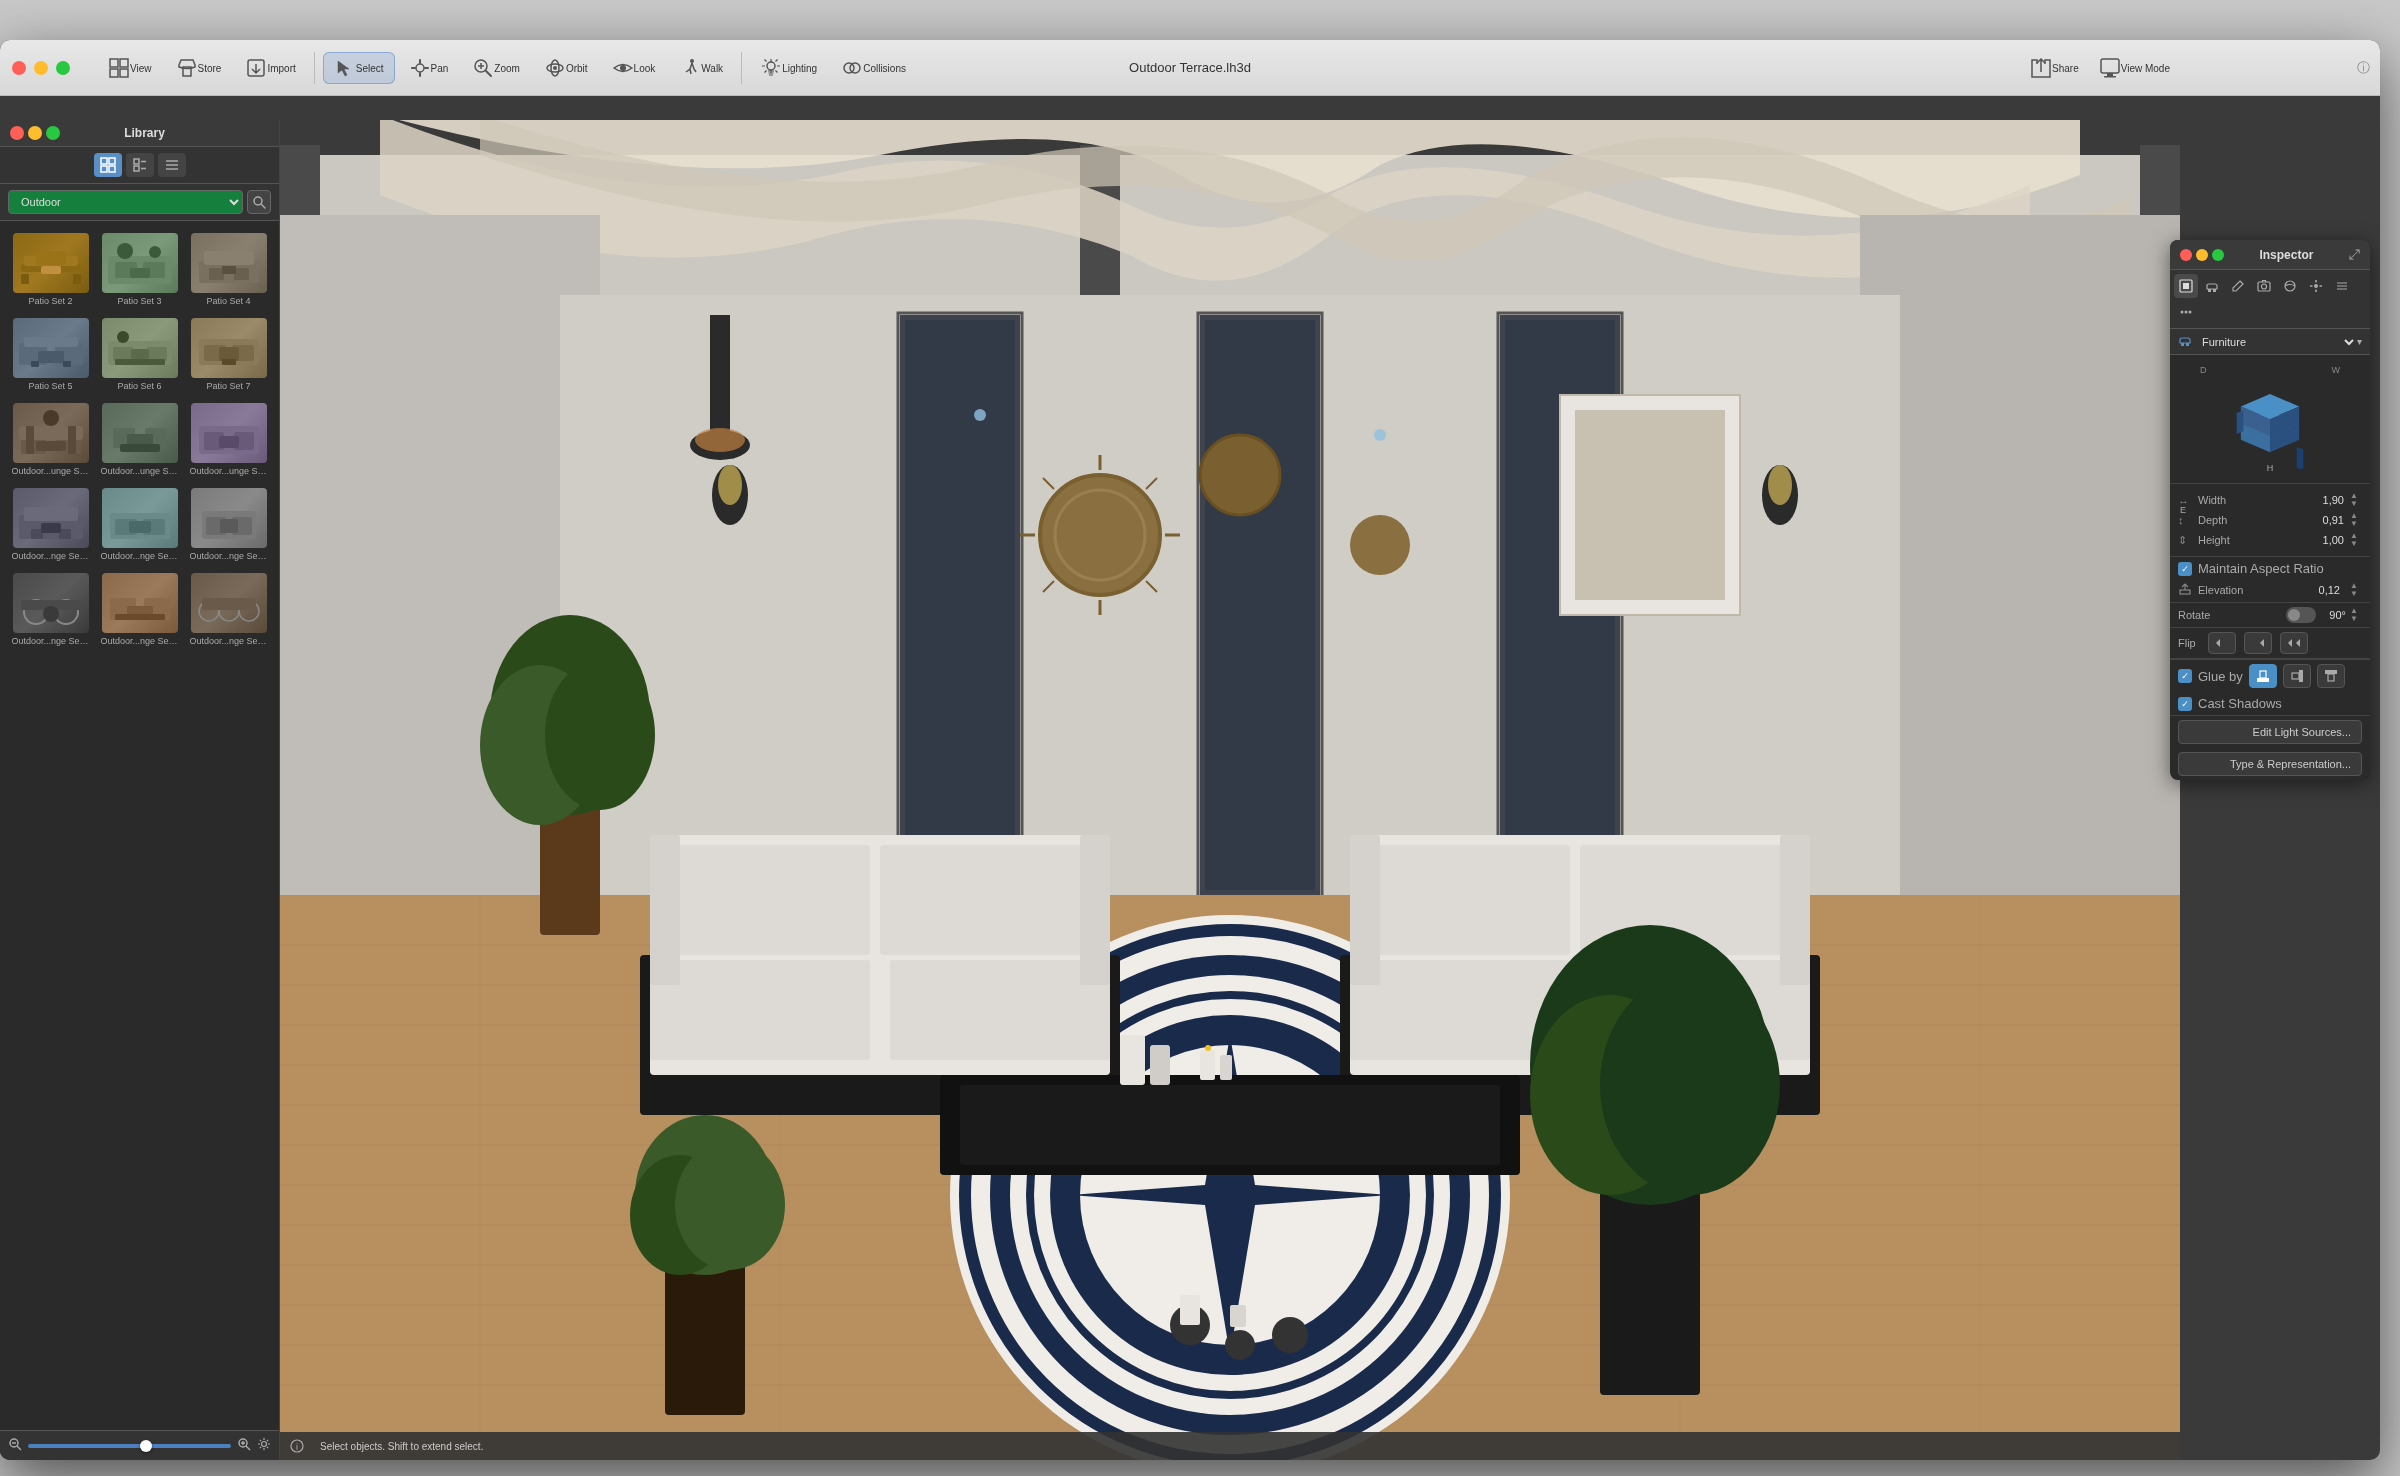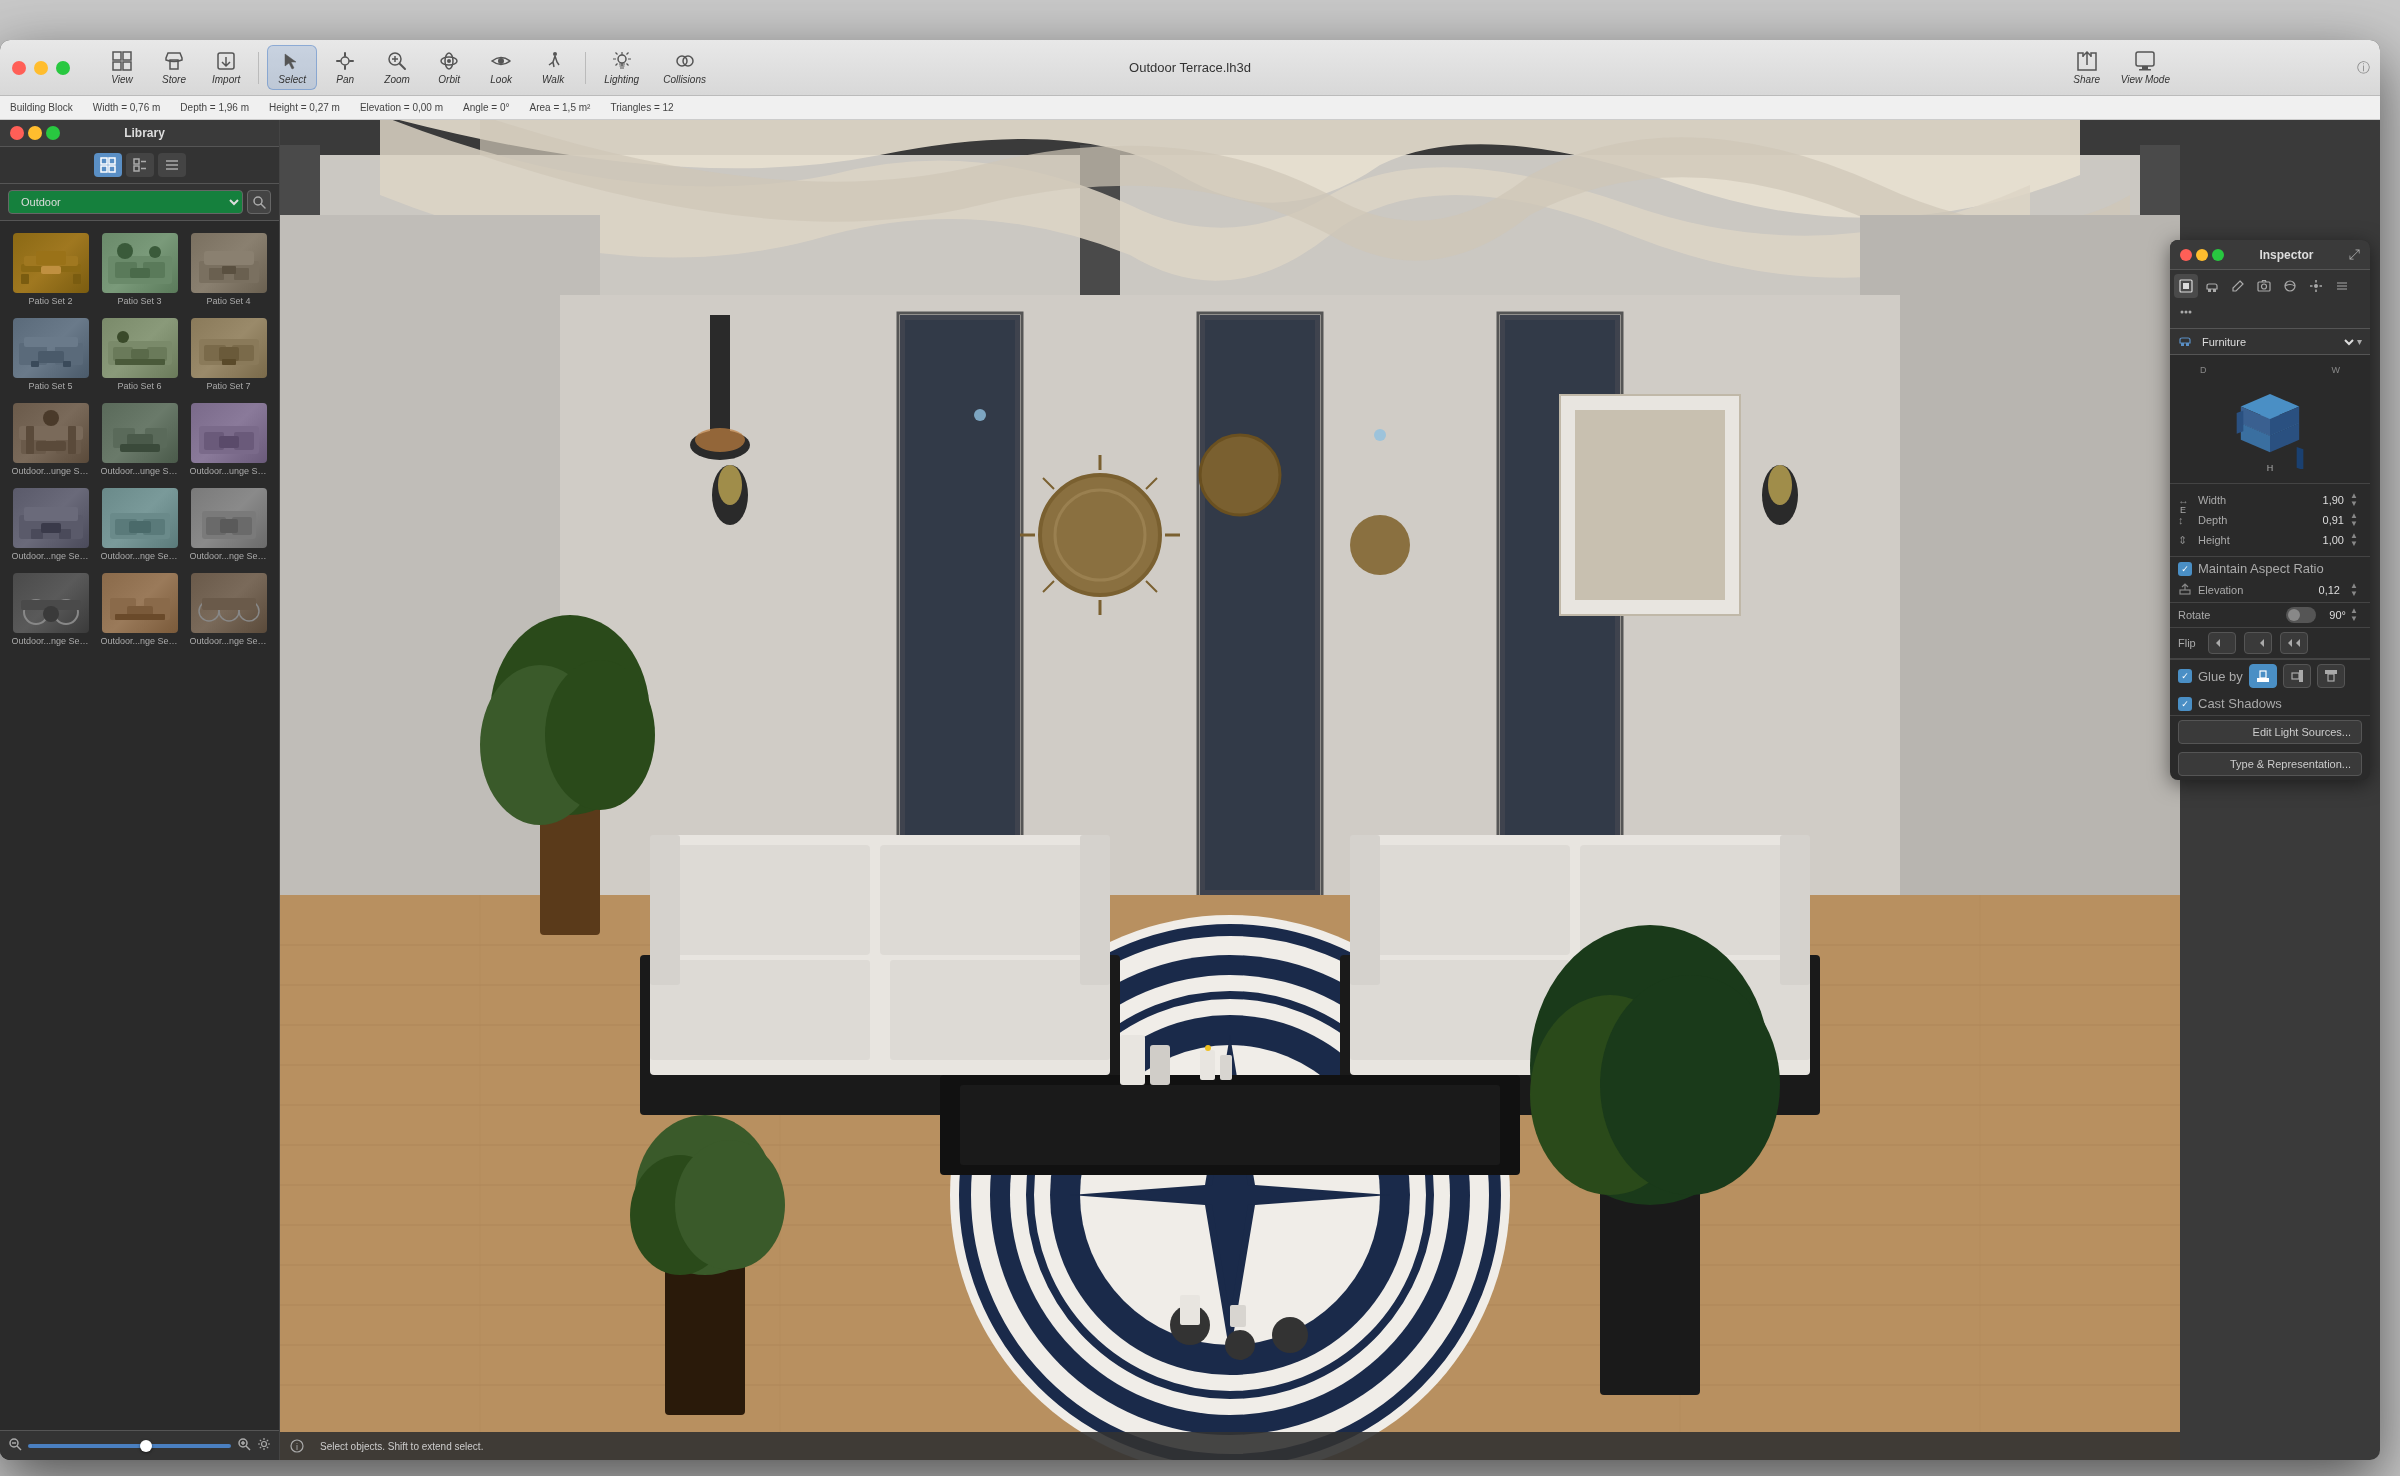--- a/index.html
+++ b/index.html
@@ -70,27 +70,25 @@
 
     .toolbar {
       display: flex;
       align-items: center;
       gap: 4px;
       margin-left: 8px;
     }
 
     .toolbar-item {
       display: flex;
-      flex-direction: column;
       align-items: center;
       padding: 4px 10px;
       cursor: pointer;
       border-radius: 6px;
       min-width: 48px;
-      font-style: italic;
     }
 
     .toolbar-icon {
       width: 22px;
       height: 22px;
       display: flex;
       align-items: center;
       justify-content: center;
       font-size: 16px;
       color: #333;
@@ -892,30 +890,20 @@
               <rect x="5" y="19" width="12" height="1.5" fill="#555" rx="0.5"></rect>
             </svg>
         </div>
         <span class="toolbar-label">View Mode</span>
       </div>
     </div>
 
     <div style="position: absolute; right: 10px; top: 50%; transform: translateY(-50%); color: #888; font-size: 13px; cursor: pointer;">ⓘ</div>
   </div>
 
-  <div class="info-bar">
-    <span class="info-item">Building Block</span>
-    <span class="info-item">Width = 0,76 m</span>
-    <span class="info-item">Depth = 1,96 m</span>
-    <span class="info-item">Height = 0,27 m</span>
-    <span class="info-item">Elevation = 0,00 m</span>
-    <span class="info-item">Angle = 0°</span>
-    <span class="info-item">Area = 1,5 m²</span>
-    <span class="info-item">Triangles = 12</span>
-  </div>
 
   <div class="library-panel">
     <div class="library-header">
       <div class="library-controls">
         <div class="lib-ctrl-btn lib-ctrl-close"></div>
         <div class="lib-ctrl-btn lib-ctrl-min"></div>
         <div class="lib-ctrl-btn lib-ctrl-max"></div>
       </div>
       <span class="library-title">Library</span>
       <div style="width: 40px;"></div>

